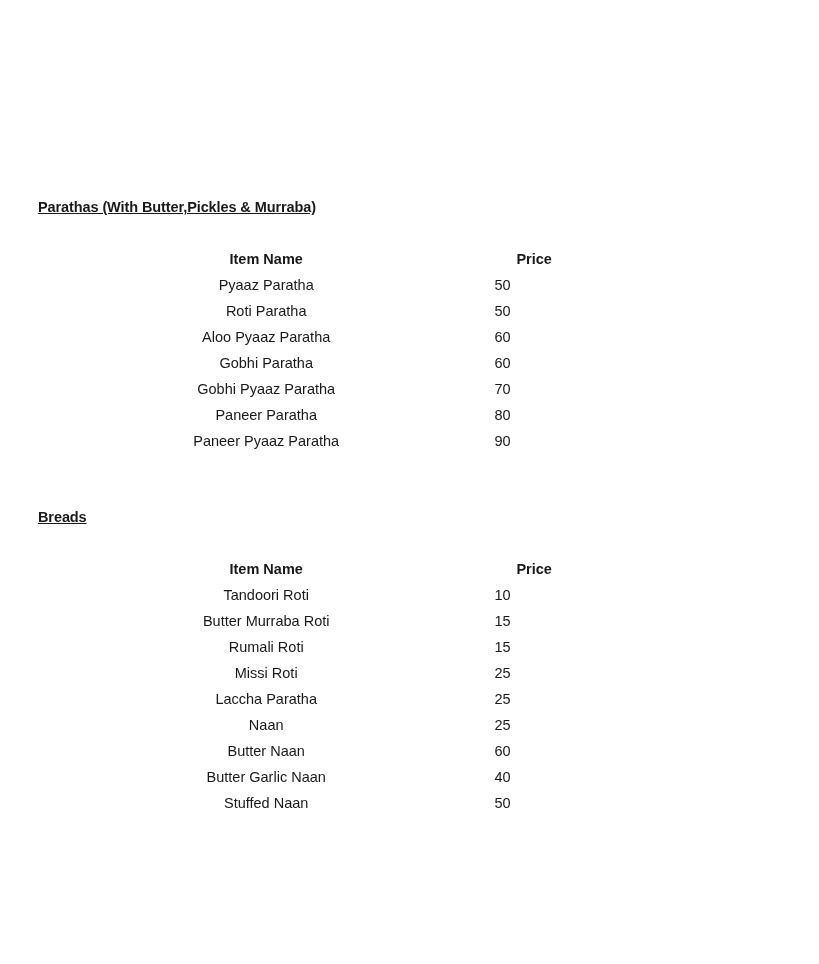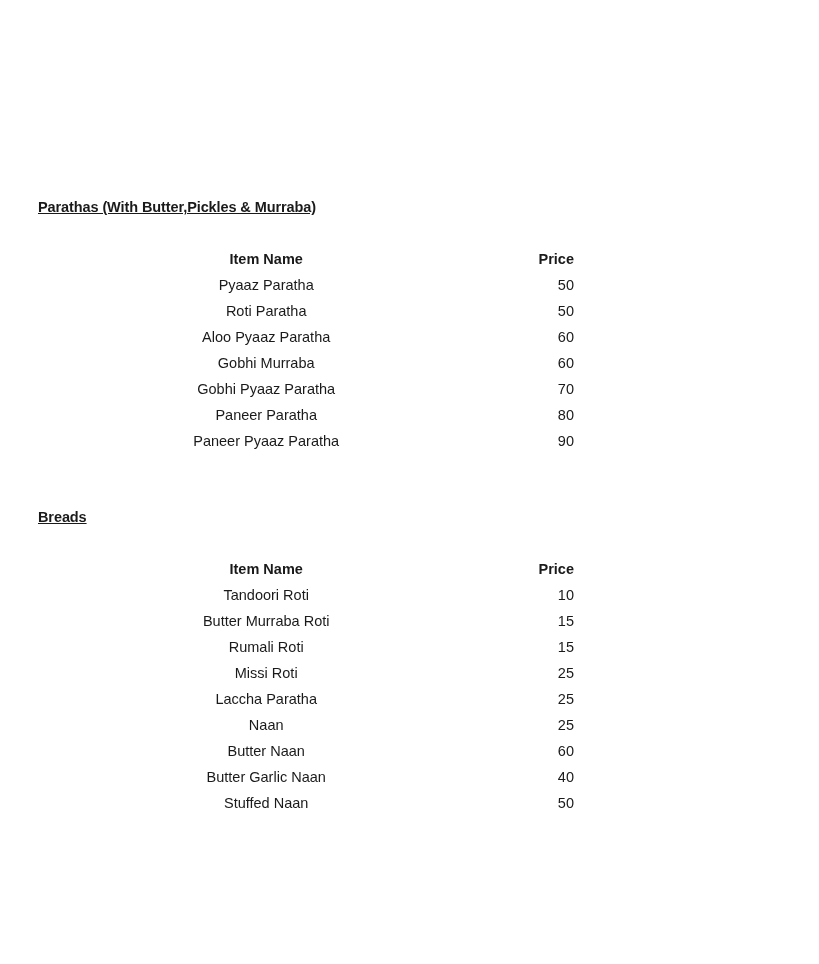--- a/index.html
+++ b/index.html
@@ -48,21 +48,20 @@
     line-height: 26px;
     vertical-align: top;
   }
   .menu-table th.col-item,
   .menu-table td.col-item {
     text-align: center;
     width: 460px;
   }
   .menu-table th.col-price,
   .menu-table td.col-price {
-    text-align: right;
     width: 80px;
     padding-right: 4px;
   }
   .menu-table th {
     font-weight: bold;
   }
   .menu-table td {
     font-weight: normal;
   }
   .section-gap {
@@ -90,21 +89,21 @@
         </tr>
         <tr>
           <td class="col-item">Roti Paratha</td>
           <td class="col-price">50</td>
         </tr>
         <tr>
           <td class="col-item">Aloo Pyaaz Paratha</td>
           <td class="col-price">60</td>
         </tr>
         <tr>
-          <td class="col-item">Gobhi Murraba</td>
+          <td class="col-item">Gobhi Paratha</td>
           <td class="col-price">60</td>
         </tr>
         <tr>
           <td class="col-item">Gobhi Pyaaz Paratha</td>
           <td class="col-price">70</td>
         </tr>
         <tr>
           <td class="col-item">Paneer Paratha</td>
           <td class="col-price">80</td>
         </tr>

